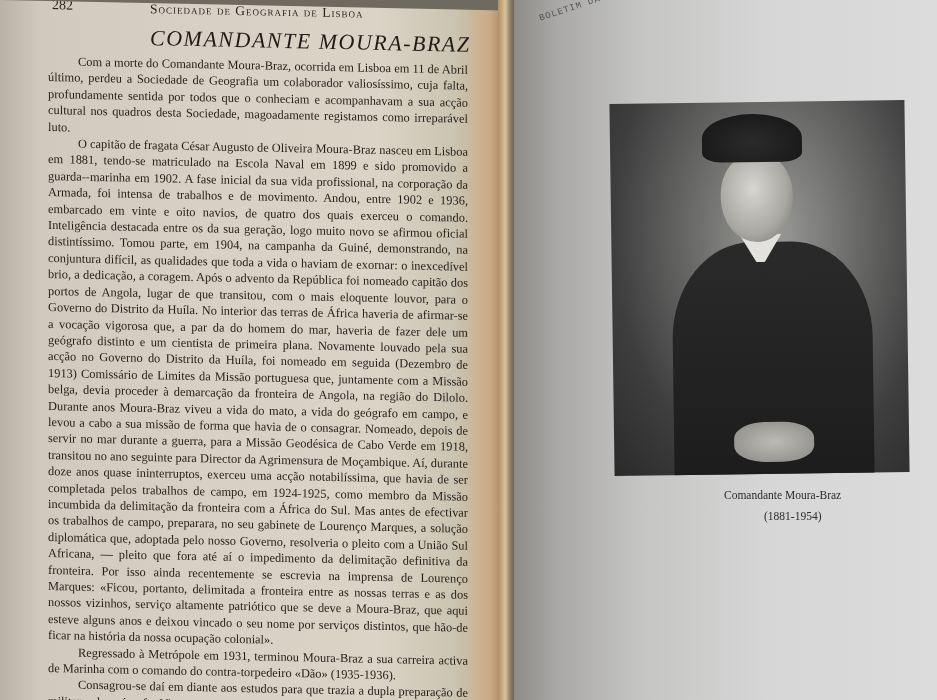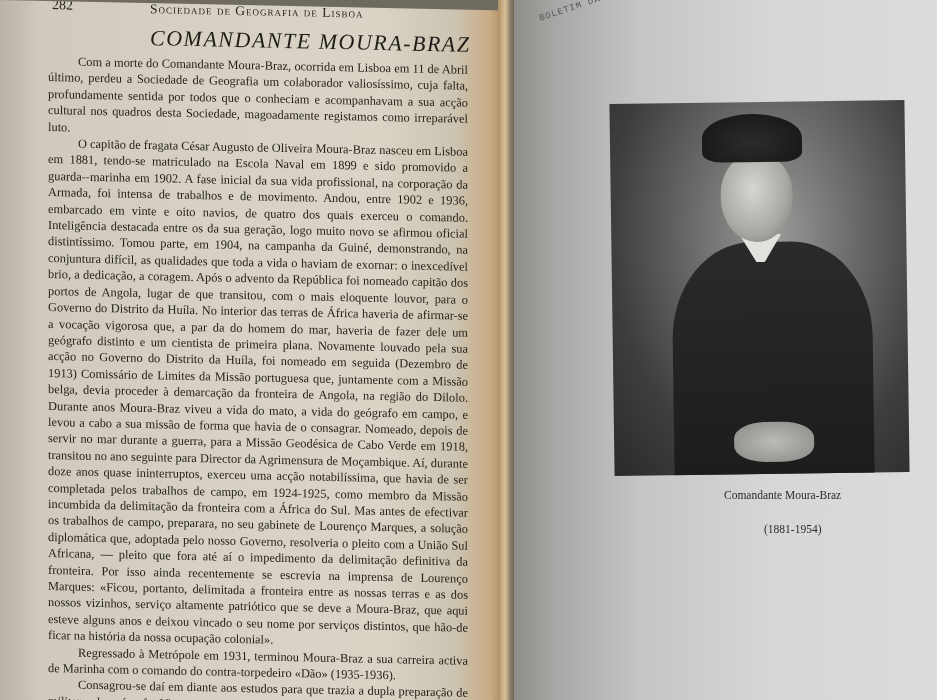--- a/index.html
+++ b/index.html
@@ -51,21 +51,21 @@
   .photo .cap { position:absolute; left:92px; top:12px; width:100px; height:48px;
     background:radial-gradient(ellipse at 50% 60%,#2b2b2b,#141414); border-radius:50% 50% 20% 20%; }
   .photo .face { position:absolute; left:110px; top:52px; width:72px; height:88px;
     background:radial-gradient(ellipse at 45% 40%,#d8d6d2,#a9a7a2 60%,#6f6d69); border-radius:45% 45% 50% 50%; }
   .photo .collar { position:absolute; left:128px; top:132px; width:42px; height:28px; background:#e2e1de; clip-path:polygon(0 0,100% 0,60% 100%,40% 100%); }
   .photo .body { position:absolute; left:60px; top:140px; width:200px; height:240px;
     background:linear-gradient(180deg,#2a2a2a,#1c1c1c); border-radius:40% 40% 0 0; }
   .photo .hands { position:absolute; left:120px; top:320px; width:80px; height:40px;
     background:radial-gradient(ellipse,#bdbbb6,#8a8884); border-radius:40%; }
   .caption { position:absolute; left:210px; top:489px; font-size:11.5px; color:#2b2b2b; }
-  .caption-years { position:absolute; left:250px; top:523px; font-size:11.5px; color:#2b2b2b; }
+  .caption-years { position:absolute; left:250px; top:510px; font-size:11.5px; color:#2b2b2b; }
 </style>
 </head>
 <body>
 
 <div class="left-page">
   <span class="page-no">282</span>
   <span class="running-head">Sociedade de Geografia de Lisboa</span>
   <div class="article-title">COMANDANTE MOURA-BRAZ</div>
   <div class="body-text">
     <p>Com a morte do Comandante Moura-Braz, ocorrida em Lisboa em 11 de Abril último, perdeu a Sociedade de Geografia um colaborador valiosíssimo, cuja falta, profundamente sentida por todos que o conheciam e acompanhavam a sua acção cultural nos quadros desta Sociedade, magoadamente registamos como irreparável luto.</p>

